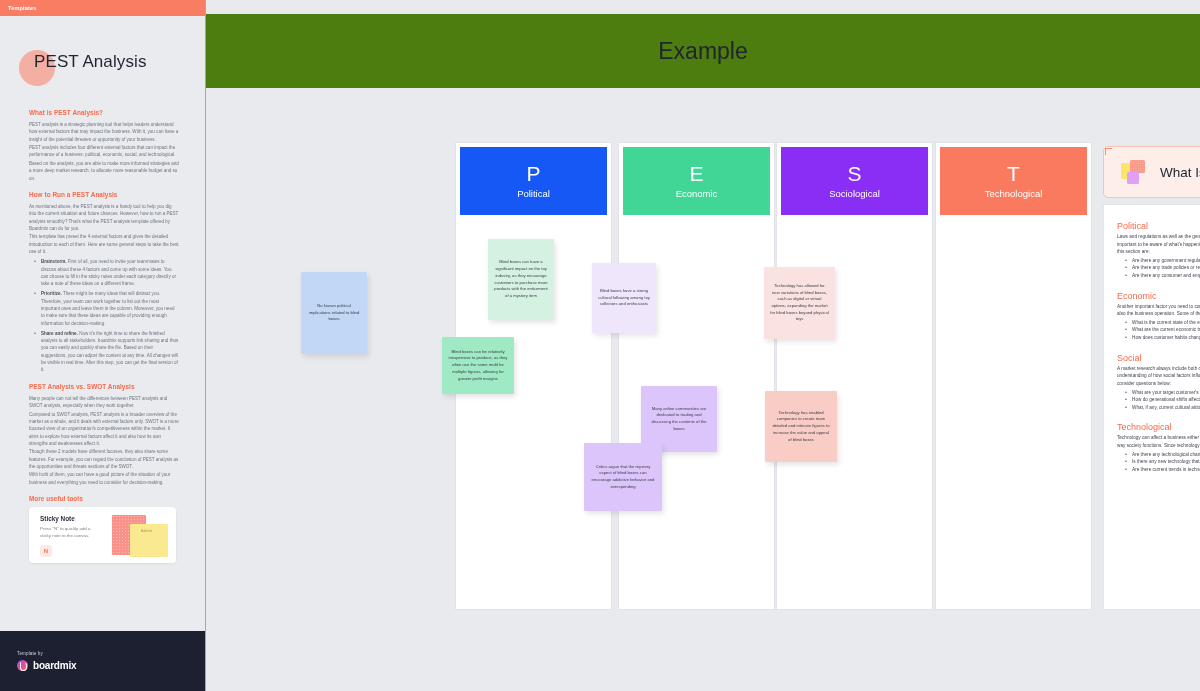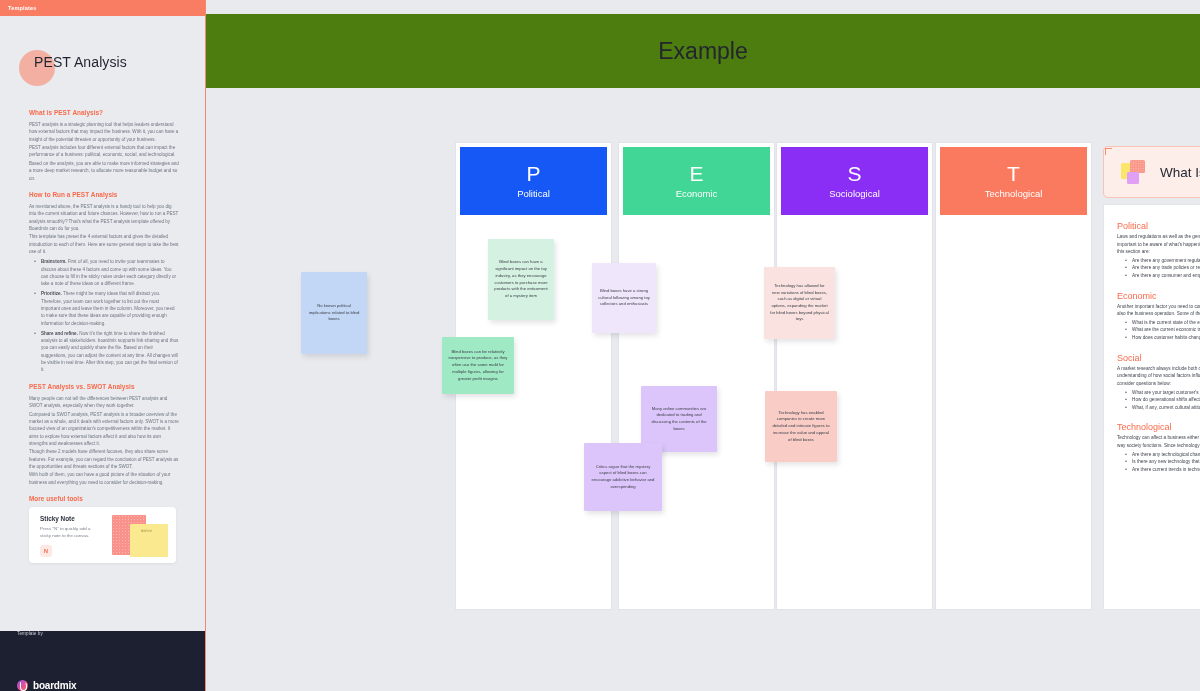--- a/index.html
+++ b/index.html
@@ -23,21 +23,21 @@
     display: flex; align-items: center; padding-left: 8px;
   }
   #sidebar-scroll { flex: 1; overflow: hidden; padding: 0 0 0 0; position: relative; }
 
   #title-row { position: relative; height: 56px; margin-top: 20px; padding-left: 20px; }
   #title-blob {
     position: absolute; left: 19px; top: 6px; width: 36px; height: 36px;
     border-radius: 50%; background: #f6a495; opacity: .85;
   }
   #page-title {
-    position: relative; font-size: 14px; color: #1f2430; font-weight: 400;
+    position: relative; font-size: 17px; color: #1f2430; font-weight: 400;
     line-height: 36px; padding-left: 14px; letter-spacing: .1px; margin-top: 28px;
   }
 
   .sb-section { padding: 0 26px 0 29px; }
   .sb-h { color: #f9694a; font-size: 6.4px; font-weight: bold; margin: 9px 0 5px; letter-spacing: .05px; }
   .sb-p { color: #6e7480; font-size: 4.55px; line-height: 1.62; margin-bottom: 1px; }
   .sb-ul { margin: 3px 0 0 0; padding-left: 7px; list-style: none; }
   .sb-li { color: #6e7480; font-size: 4.55px; line-height: 1.62; margin-bottom: 2.5px; position: relative; padding-left: 5px; }
   .sb-li:before { content: "\2022"; position: absolute; left: -2px; top: -1px; color: #6e7480; font-size: 5.5px; }
   .sb-li b { color: #4a4f59; font-weight: bold; }
@@ -62,21 +62,21 @@
     background-size: 3px 3px;
   }
   .tc-note-b {
     position: absolute; right: 8px; top: 17px; width: 38px; height: 33px;
     background: #fbe98f; border-radius: 1px;
   }
   .tc-note-b span { position: absolute; left: 11px; top: 5px; font-size: 3px; color: #a79a54; }
 
   #sidebar-footer {
     height: 60px; background: #1d2030; display: flex; flex-direction: column;
-    justify-content: space-between; padding-left: 17px;
+    justify-content: center; padding-left: 17px;
   }
   #footer-caption { color: #c9ccd6; font-size: 4.6px; margin-bottom: 4px; letter-spacing: .1px; }
   #footer-brand { display: flex; align-items: center; gap: 5px; }
   #brand-mark {
     width: 11px; height: 11px; border-radius: 50%;
     background: linear-gradient(135deg,#8e54e9 0%, #e9508c 60%, #f97d62 100%);
     position: relative;
   }
   #brand-mark:after {
     content: ""; position: absolute; left: 3.3px; top: 2.2px;

